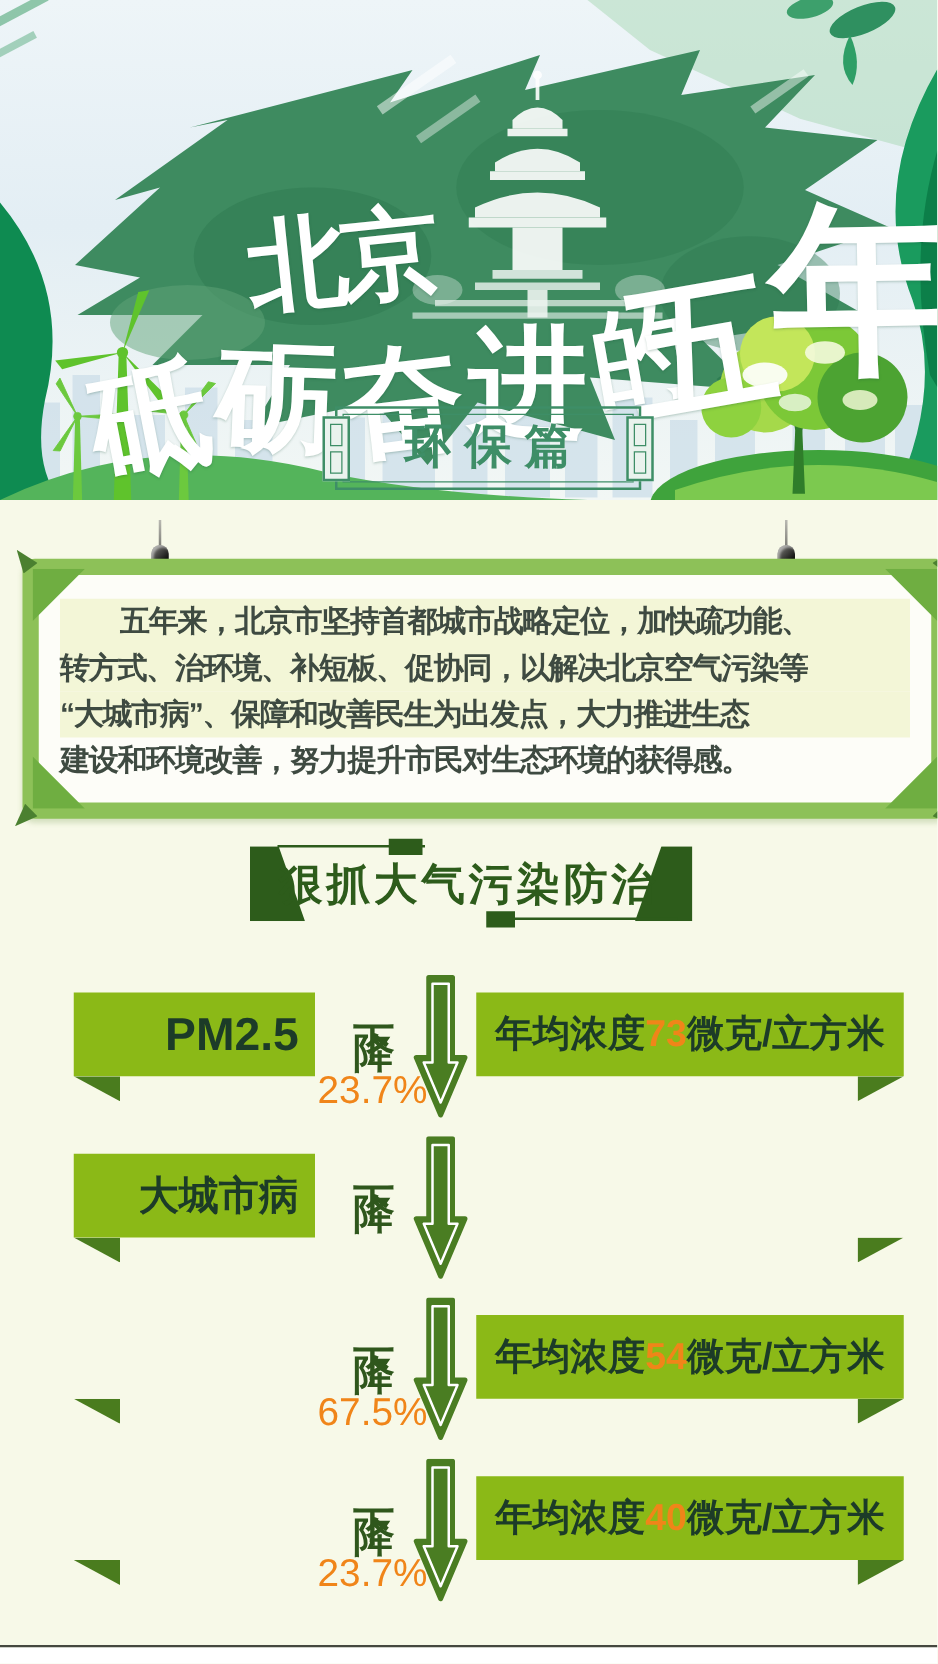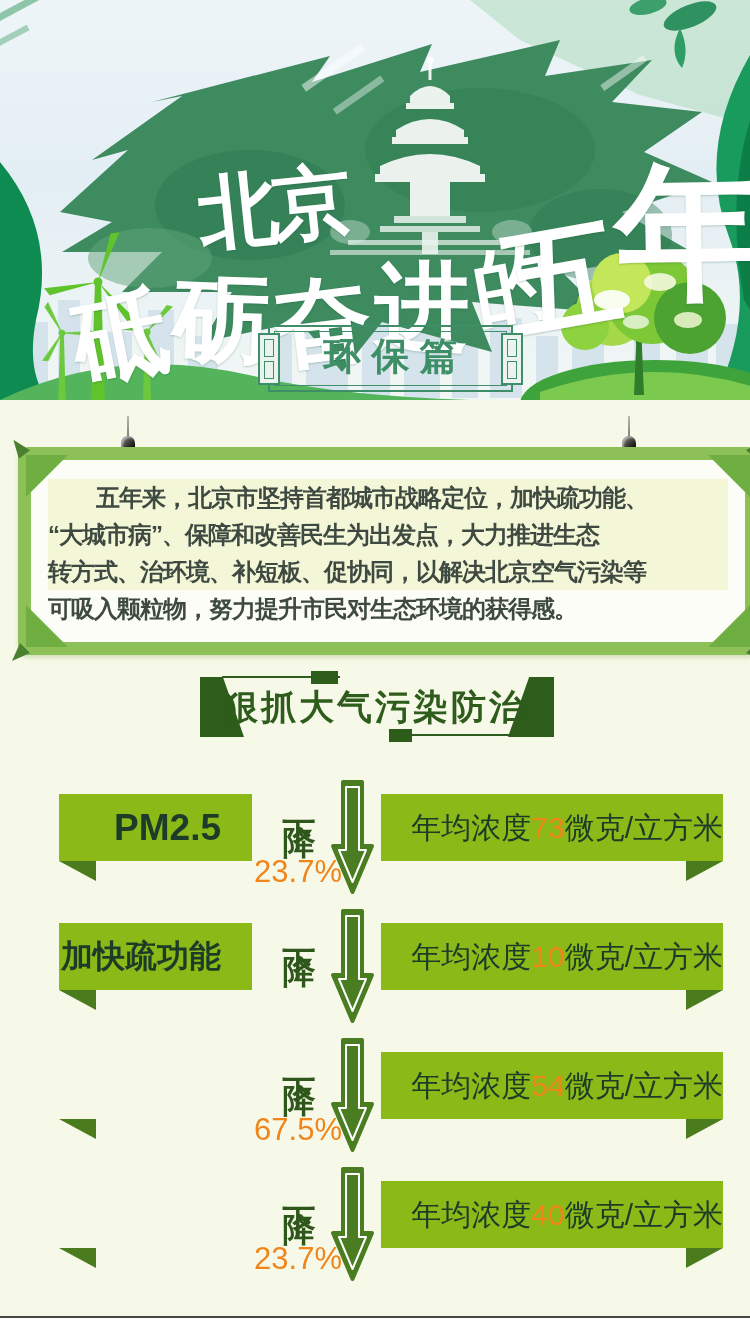--- a/index.html
+++ b/index.html
@@ -68,31 +68,31 @@
   #sec-line-top{left:222px;top:676px;width:118px;height:2px;}
   #sec-rect-top{left:311px;top:671px;width:27px;height:13px;}
   #sec-rect-bot{left:389px;top:729px;width:23px;height:13px;}
   #sec-line-bot{left:410px;top:734px;width:132px;height:2px;}
   #sec-title{position:absolute;left:0;right:0;top:684px;text-align:center;
     font-size:35px;font-weight:800;color:#2d5c1b;letter-spacing:3px;}
 
   
   .row{position:absolute;left:0;width:750px;height:150px;}
   .stat-left{position:absolute;left:59px;top:0;width:193px;height:67px;background:#8bb917;
-    color:#1c3b28;font-weight:700;text-align:right;box-sizing:border-box;padding-right:31px;line-height:67px;}
+    color:#1c3b28;font-weight:700;text-align:right;box-sizing:border-box;padding-right:13px;line-height:67px;}
   .stat-left.f36{font-size:37px;} .stat-left.f32{font-size:32px;} .stat-left.f29{font-size:29px;padding-right:8px;}
   .fold-l{position:absolute;left:59px;top:67px;width:37px;height:20px;background:#4a7c1e;
     clip-path:polygon(0 0,100% 0,100% 100%);}
   .trend{position:absolute;left:276px;top:0px;height:76px;writing-mode:vertical-rl;text-orientation:upright;
     font-size:33px;font-weight:700;color:#2f571c;letter-spacing:5px;}
   .pct{position:absolute;left:240px;top:60px;width:116px;text-align:center;
     font-size:31px;font-weight:500;color:#f08519;}
   .arrow{position:absolute;left:325px;top:-14px;}
   .stat-right{position:absolute;left:381px;top:0;width:342px;height:67px;background:#8bb917;
-    color:#1c3b28;font-weight:400;font-size:30px;line-height:67px;text-align:right;white-space:nowrap;}
+    color:#1c3b28;font-weight:700;font-size:30px;line-height:67px;text-align:center;white-space:nowrap;}
   .stat-right .num{color:#f08519;}
   .fold-r{position:absolute;left:686px;top:67px;width:37px;height:20px;background:#4a7c1e;
     clip-path:polygon(0 0,100% 0,0 100%);}
 
   
   #bottom-line{position:absolute;left:0;top:1316px;width:750px;height:2px;background:#45483f;}
   #bottom-white{position:absolute;left:0;top:1318px;width:750px;height:13px;background:#ffffff;}
 </style>
 </head>
 <body>
@@ -244,23 +244,23 @@
     <div class="fold tl"></div>
     <div class="fold tr"></div>
     <div class="fold bl"></div>
     <div class="fold br"></div>
     <div class="tip tl"></div>
     <div class="tip tr"></div>
     <div class="tip bl"></div>
     <div class="tip br"></div>
     <div id="intro-text">
       <div class="ln first hl">五年来，北京市坚持首都城市战略定位，加快疏功能、</div>
+      <div class="ln hl">转方式、治环境、补短板、促协同，以解决北京空气污染等</div>
       <div class="ln hl">“大城市病”、保障和改善民生为出发点，大力推进生态</div>
-      <div class="ln hl">转方式、治环境、补短板、促协同，以解决北京空气污染等</div>
-      <div class="ln">可吸入颗粒物，努力提升市民对生态环境的获得感。</div>
+      <div class="ln">建设和环境改善，努力提升市民对生态环境的获得感。</div>
     </div>
   </div>
 
   <div class="deco" id="sec-shape-l"></div>
   <div class="deco" id="sec-shape-r"></div>
   <div class="deco" id="sec-line-top"></div>
   <div class="deco" id="sec-rect-top"></div>
   <div class="deco" id="sec-rect-bot"></div>
   <div class="deco" id="sec-line-bot"></div>
   <div id="sec-title">狠抓大气污染防治</div>
@@ -272,28 +272,27 @@
     <div class="pct">23.7%</div>
     <svg class="arrow" width="55" height="118" viewBox="0 0 55 118">
       <polygon points="18,2 37,2 37,66 47,66 27.5,112 8,66 18,66" fill="#4a7d22" stroke="#4a7d22" stroke-width="4" stroke-linejoin="round"></polygon>
       <polygon points="21,7 34,7 34,70 41,70 27.5,102 14,70 21,70" fill="none" stroke="#ffffff" stroke-width="2" stroke-linejoin="round"></polygon>
     </svg>
     <div class="stat-right"><span>年均浓度</span><span class="num">73</span><span>微克/立方米</span></div>
     <div class="fold-r"></div>
   </div>
 
   <div class="row" style="top:923px;">
-    <div class="stat-left f32">加快疏功能</div>
+    <div class="stat-left f32">大城市病</div>
     <div class="fold-l"></div>
     <div class="trend">下降</div>
     <svg class="arrow" width="55" height="118" viewBox="0 0 55 118">
       <polygon points="18,2 37,2 37,66 47,66 27.5,112 8,66 18,66" fill="#4a7d22" stroke="#4a7d22" stroke-width="4" stroke-linejoin="round"></polygon>
       <polygon points="21,7 34,7 34,70 41,70 27.5,102 14,70 21,70" fill="none" stroke="#ffffff" stroke-width="2" stroke-linejoin="round"></polygon>
     </svg>
-    <div class="stat-right"><span>年均浓度</span><span class="num">10</span><span>微克/立方米</span></div>
     <div class="fold-r"></div>
   </div>
 
   <div class="row" style="top:1052px;">
     <div class="fold-l"></div>
     <div class="trend">下降</div>
     <div class="pct">67.5%</div>
     <svg class="arrow" width="55" height="118" viewBox="0 0 55 118">
       <polygon points="18,2 37,2 37,66 47,66 27.5,112 8,66 18,66" fill="#4a7d22" stroke="#4a7d22" stroke-width="4" stroke-linejoin="round"></polygon>
       <polygon points="21,7 34,7 34,70 41,70 27.5,102 14,70 21,70" fill="none" stroke="#ffffff" stroke-width="2" stroke-linejoin="round"></polygon>

